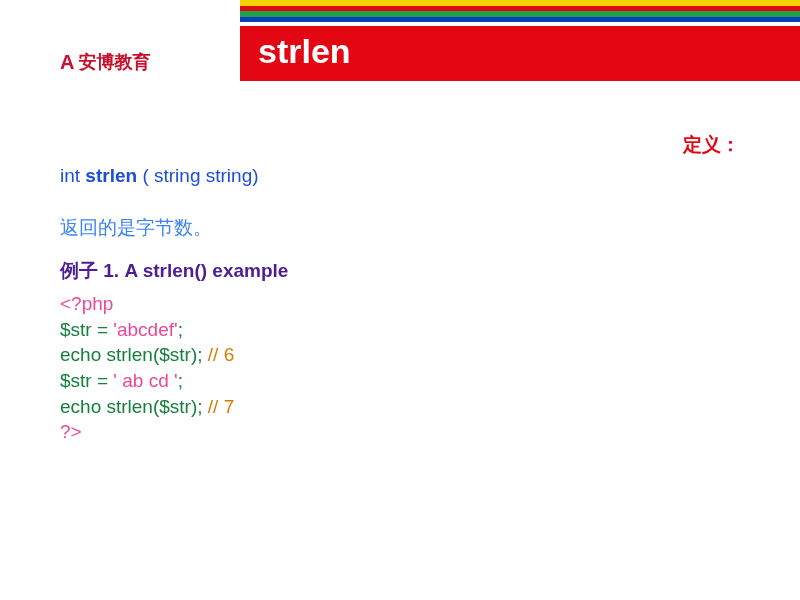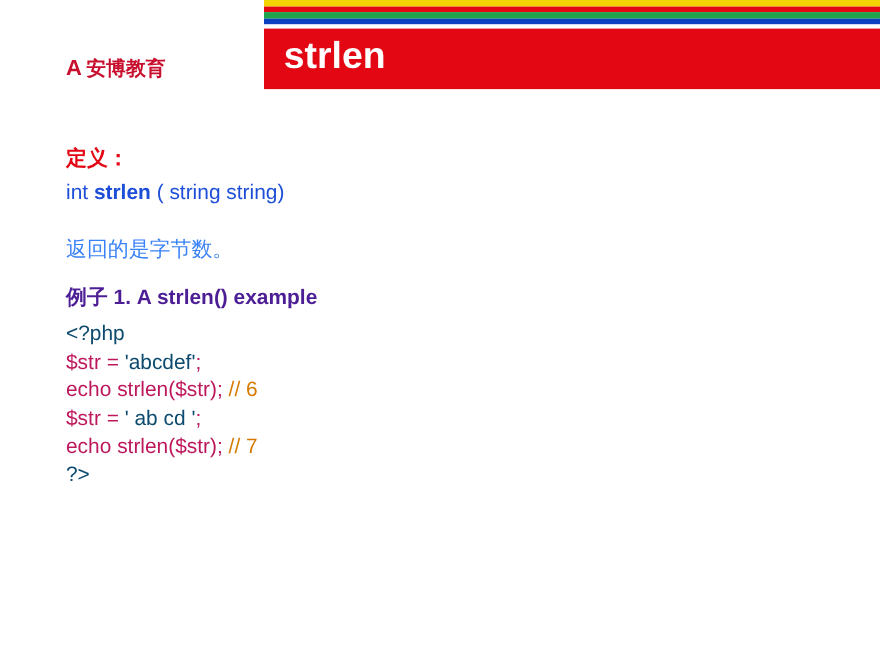--- a/index.html
+++ b/index.html
@@ -42,28 +42,28 @@
     font-size: 34px;
     font-weight: bold;
     padding: 6px 18px 10px 18px;
     margin-top: 4px;
   }
   .content {
     padding: 50px 60px 0 60px;
     font-size: 19px;
     line-height: 1.5;
   }
-  .def-label { color: #e30613; font-weight: bold; }
+  .def-label { color: #e30613; font-weight: bold; text-align: right; }
   .signature { color: #1d4ed8; margin-top: 2px; }
   .signature .fn { font-weight: bold; }
   .note { color: #3b82f6; margin-top: 24px; }
   .example-title { color: #4c1d95; font-weight: bold; margin-top: 14px; }
   .code { margin-top: 6px; font-size: 19px; line-height: 1.35; }
-  .c-blue { color: #0c4a6e; }
-  .c-green { color: #be185d; }
+  .c-blue { color: #ec4899; }
+  .c-green { color: #15803d; }
   .c-orange { color: #d67a00; }
   .blk { }
 </style>
 </head>
 <body>
 
 <div class="top-stripes">
   <div class="stripe" style="background:#f4d400"></div>
   <div class="stripe" style="background:#e30613"></div>
   <div class="stripe" style="background:#1ea34a"></div>

